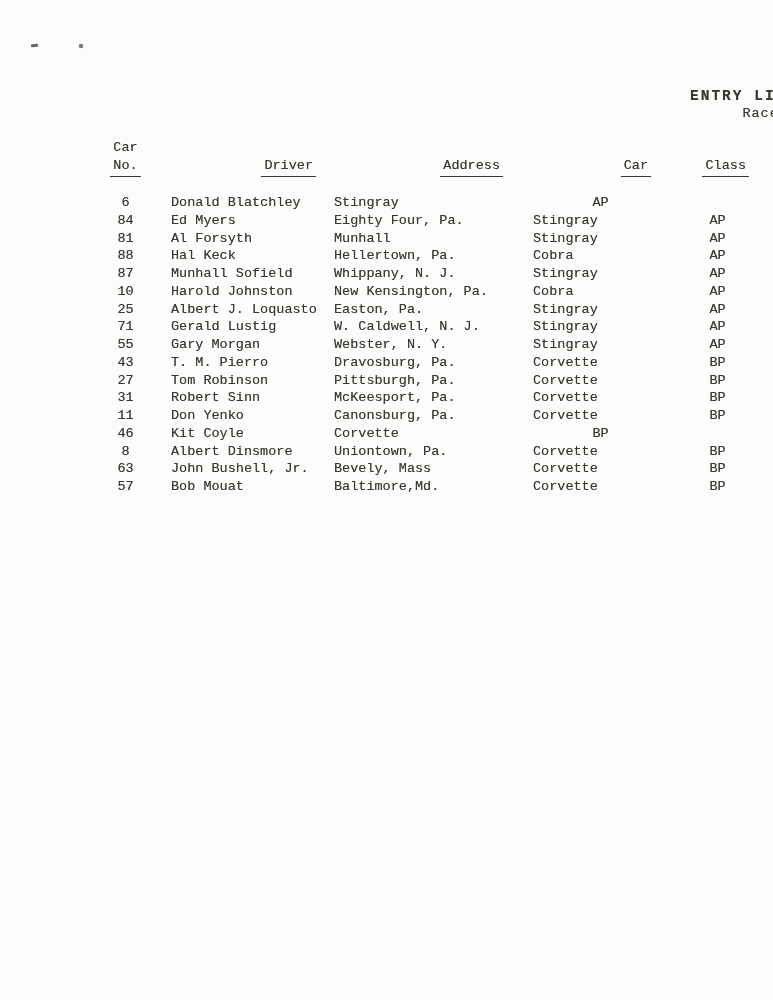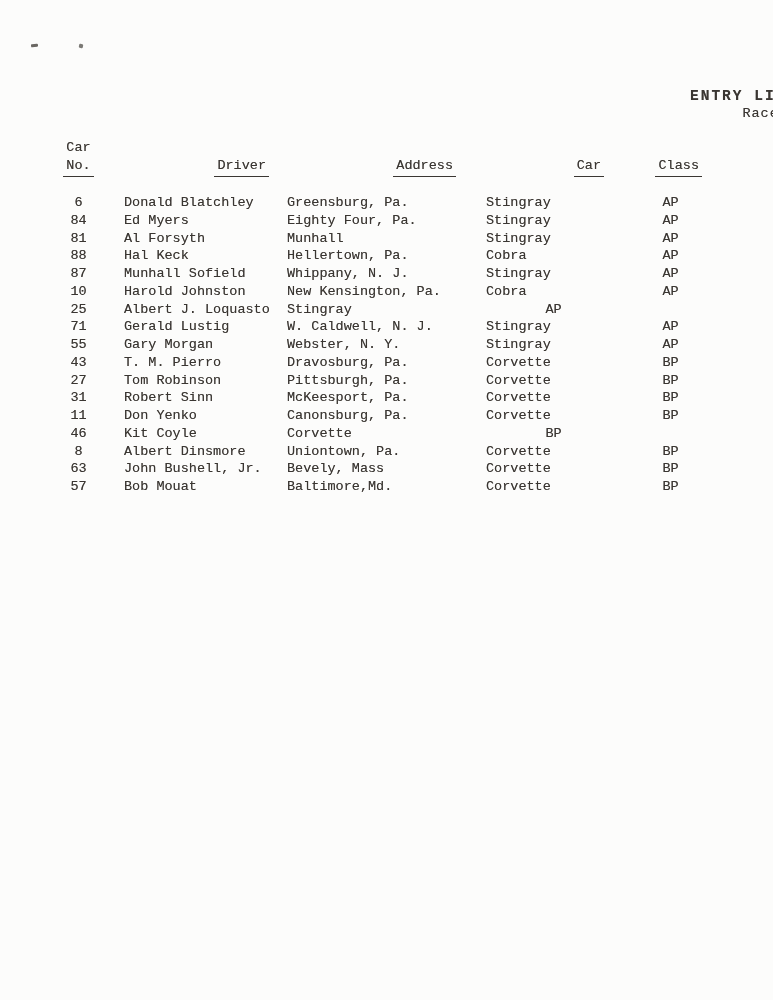--- a/index.html
+++ b/index.html
@@ -50,21 +50,21 @@
   .entry-table {
     position: absolute;
     top: 139px;
     left: 0;
     width: 773px;
     font-size: 13.5px;
   }
   .grid-row {
     display: grid;
     grid-template-columns: 55px 163px 199px 171px 63px;
-    padding-left: 51px;
+    padding-left: 98px;
     line-height: 17.75px;
   }
   .header-row {
     align-items: end;
     line-height: 18px;
   }
   .col-no    { text-align: center; }
   .col-driver, .col-address, .col-car { padding-left: 18px; white-space: nowrap; }
   .col-class { text-align: center; font-family: Liberation Mono, monospace; }
 
@@ -113,21 +113,20 @@
       <div class="h-class">
         <span class="underlined">Class</span>
       </div>
     </div>
 
     <div class="data-rows">
       <div class="row-group">
     <div class="grid-row">
       <span class="col-no">6</span>
       <span class="col-driver">Donald Blatchley</span>
-      <span class="col-address">Greensburg, Pa.</span>
       <span class="col-car">Stingray</span>
       <span class="col-class">AP</span>
     </div>
 
     <div class="grid-row">
       <span class="col-no">84</span>
       <span class="col-driver">Ed Myers</span>
       <span class="col-address">Eighty Four, Pa.</span>
       <span class="col-car">Stingray</span>
       <span class="col-class">AP</span>
@@ -161,20 +160,21 @@
       <span class="col-no">10</span>
       <span class="col-driver">Harold Johnston</span>
       <span class="col-address">New Kensington, Pa.</span>
       <span class="col-car">Cobra</span>
       <span class="col-class">AP</span>
     </div>
 
     <div class="grid-row">
       <span class="col-no">25</span>
       <span class="col-driver">Albert J. Loquasto</span>
+      <span class="col-address">Easton, Pa.</span>
       <span class="col-car">Stingray</span>
       <span class="col-class">AP</span>
     </div>
 
     <div class="grid-row">
       <span class="col-no">71</span>
       <span class="col-driver">Gerald Lustig</span>
       <span class="col-address">W. Caldwell, N. J.</span>
       <span class="col-car">Stingray</span>
       <span class="col-class">AP</span>

